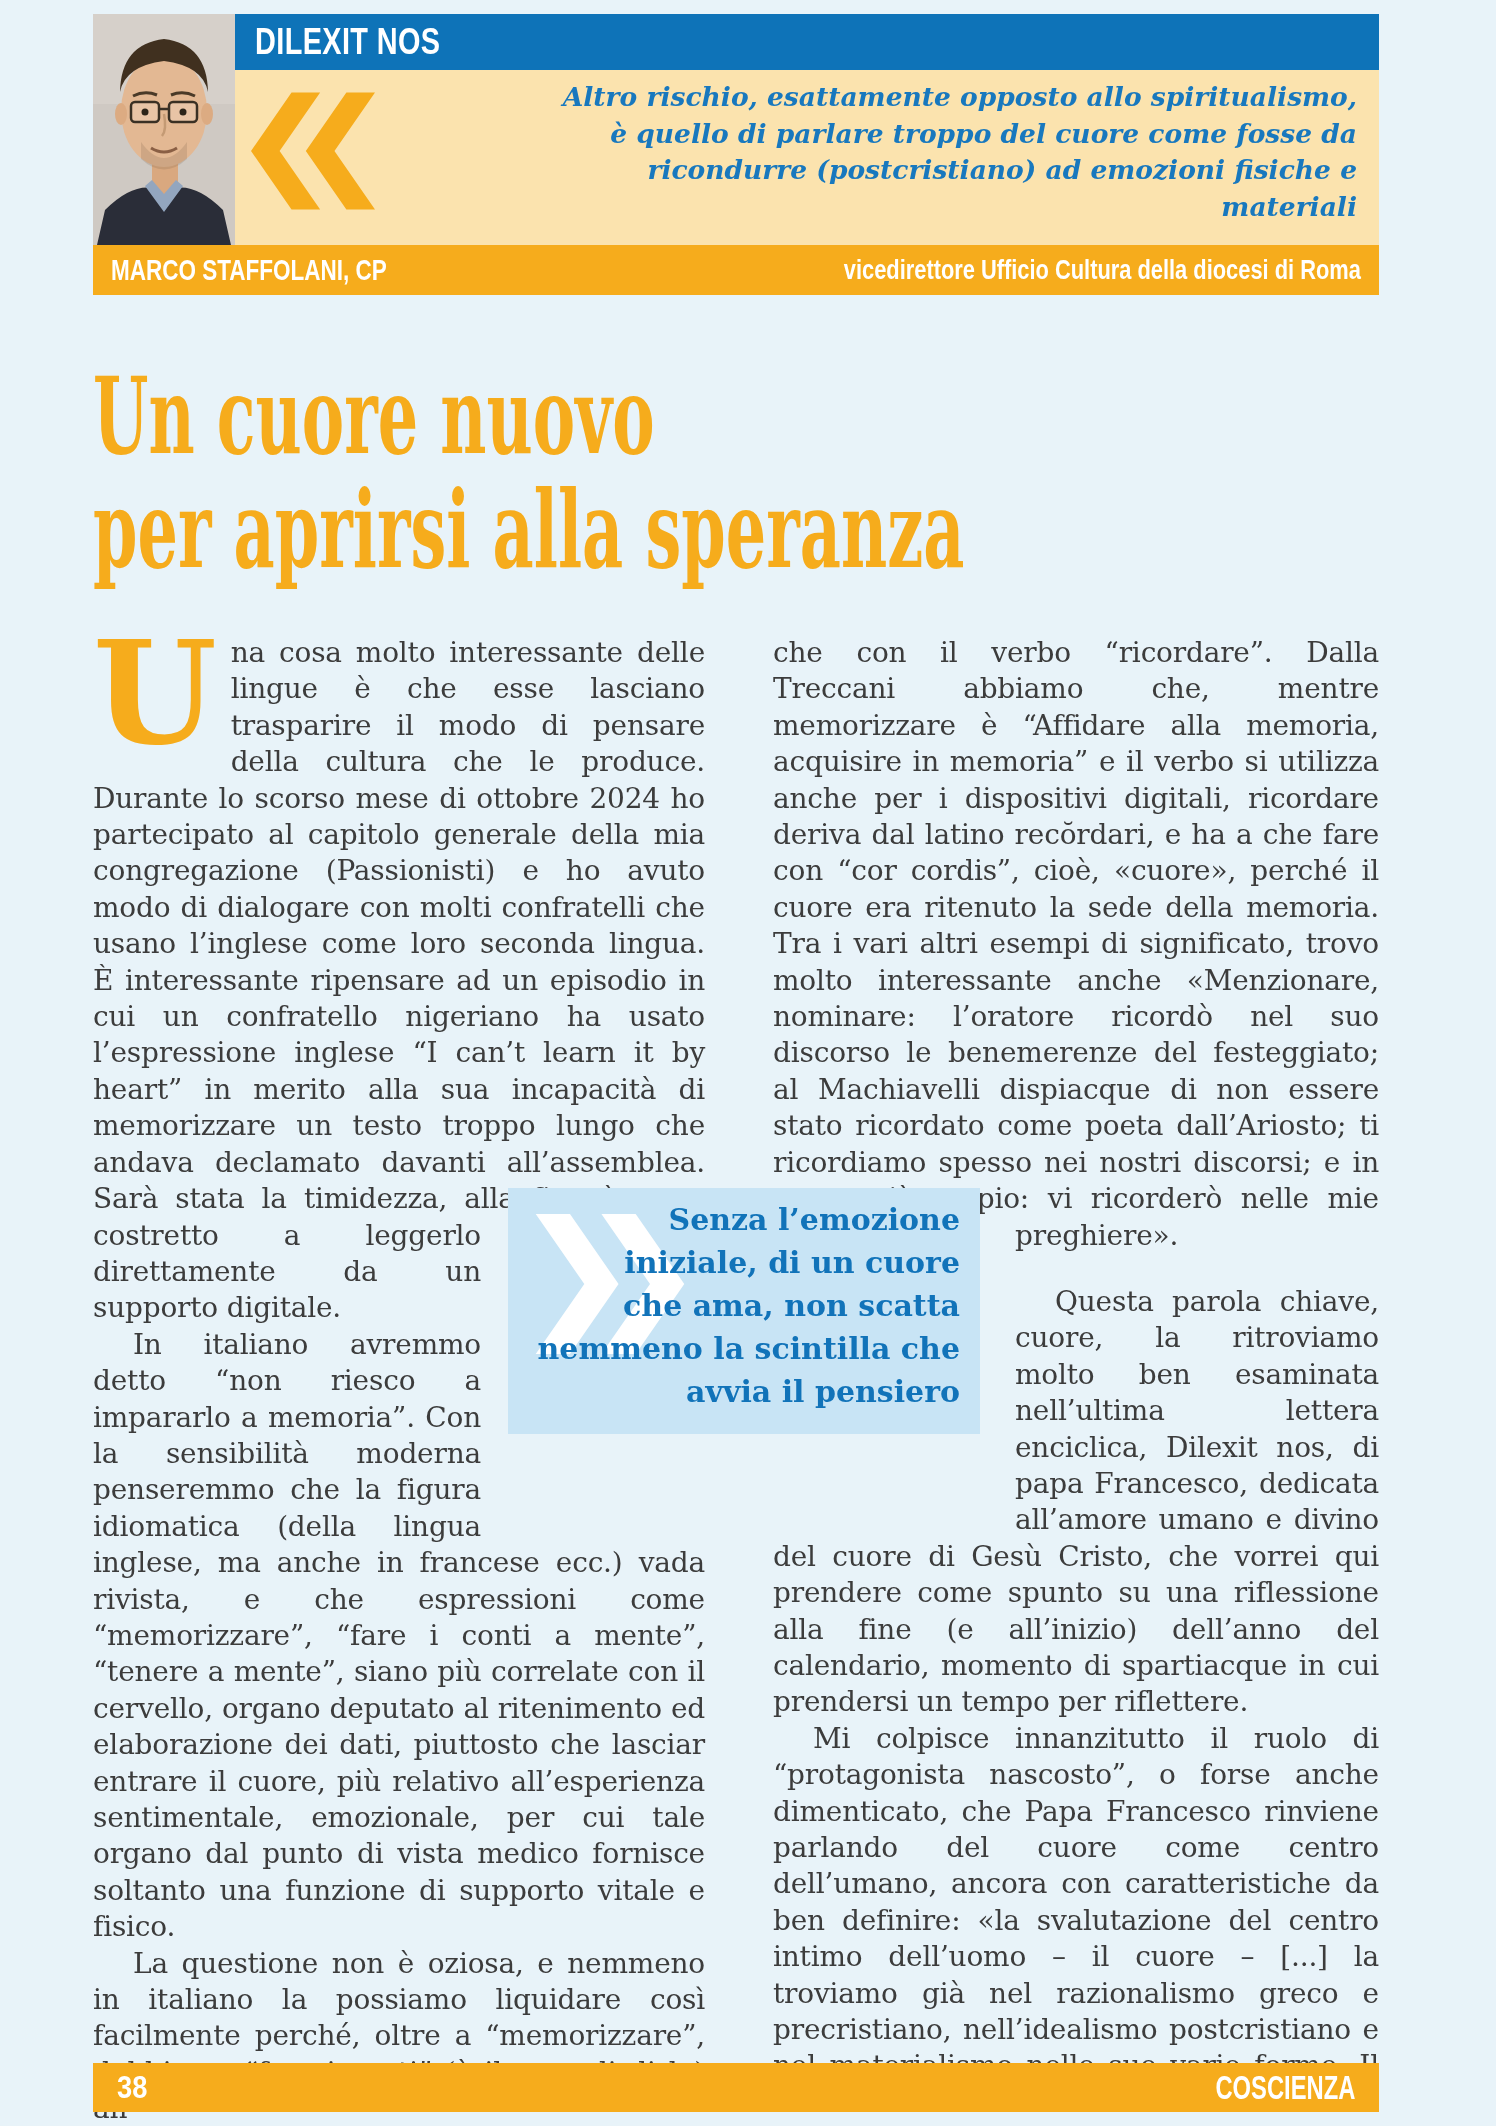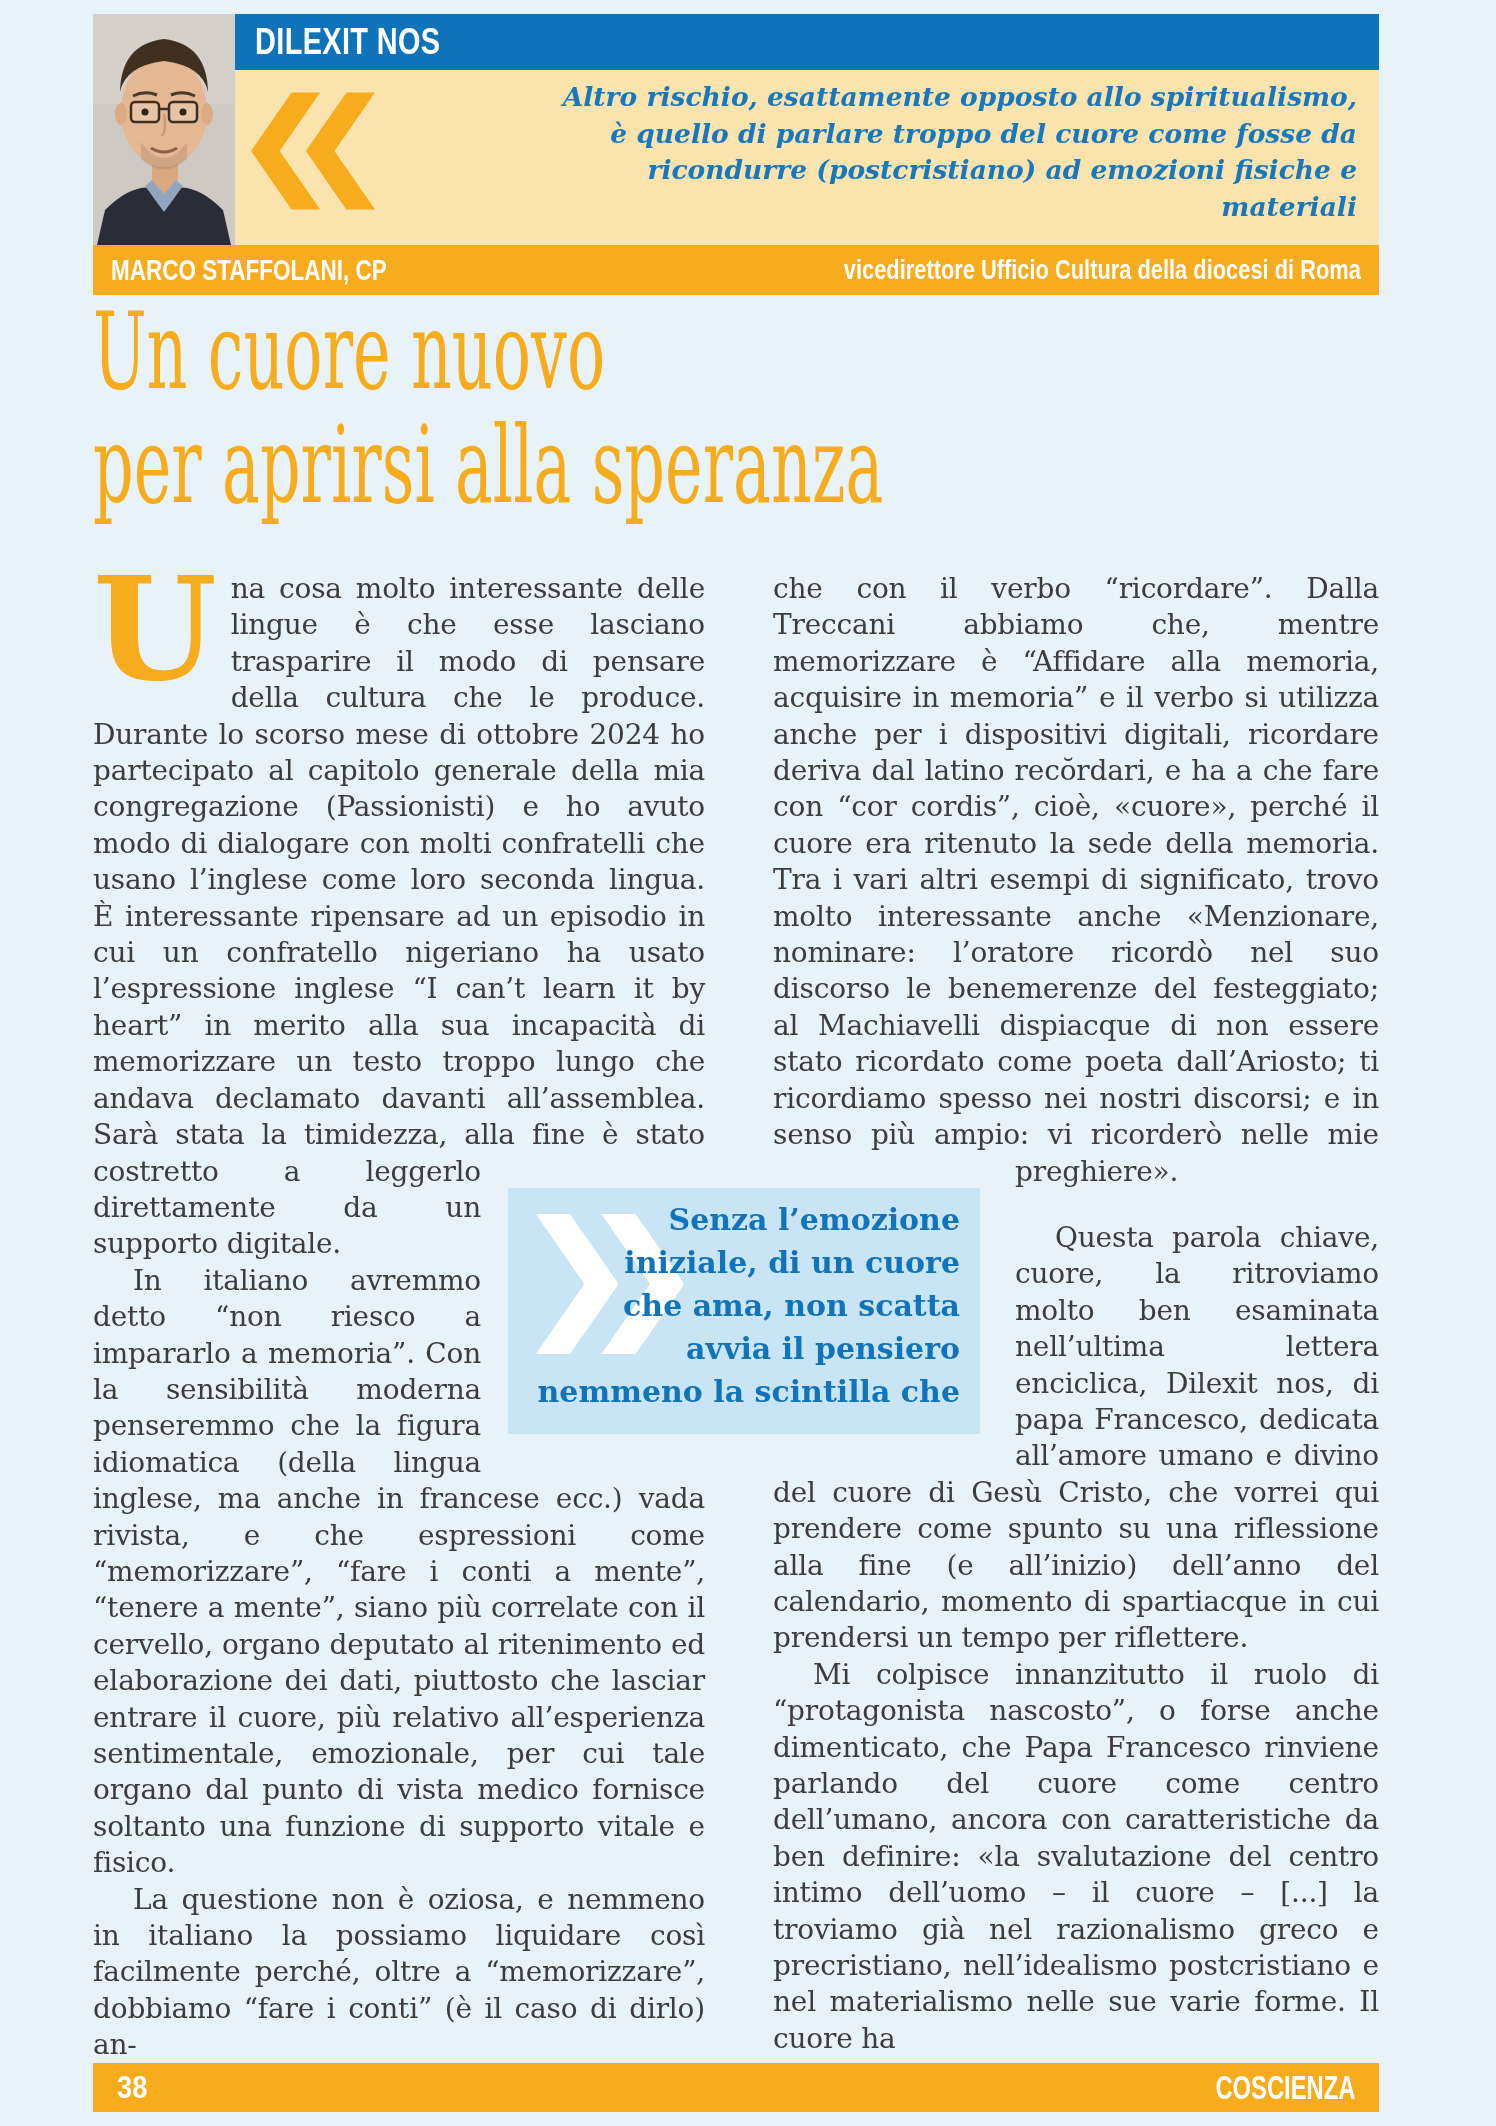--- a/index.html
+++ b/index.html
@@ -40,21 +40,21 @@
   .author-bar .an{
     font-weight:bold; font-size:30px; display:inline-block;
     transform:scaleX(.75); transform-origin:left center; white-space:nowrap;
   }
   .author-bar .ar{
     font-weight:bold; font-size:28px; display:inline-block;
     transform:scaleX(.78); transform-origin:right center; white-space:nowrap;
   }
 
   
-  .title-block{ color:#f6ac1c; font-weight:normal; }
+  .title-block{ margin-top:64px; color:#f6ac1c; font-weight:bold; }
   .title-line{
     font-size:106px; line-height:114px; white-space:nowrap;
     transform:scaleX(.60); transform-origin:left center;
   }
 
   
   .columns{ margin-top:48px; display:flex; gap:68px; }
   .col{ font-size:28px; line-height:36.4px; text-align:justify;
         letter-spacing:-0.2px; hyphens:auto; -webkit-hyphens:auto; }
   .col-left{ width:612px; }
@@ -172,22 +172,22 @@
     <span class="pq-icon">
       <svg width="152" height="140" viewBox="0 0 104 98">
         <polygon points="0,0 24,0 58,49 24,98 0,98 34,49" fill="#ffffff"></polygon>
         <polygon points="46,0 70,0 104,49 70,98 46,98 80,49" fill="#ffffff"></polygon>
       </svg>
     </span>
     <div class="pq-text">
       <div>Senza l’emozione</div>
       <div>iniziale, di un cuore</div>
       <div>che ama, non scatta</div>
+      <div>nemmeno la scintilla che</div>
       <div>avvia il pensiero</div>
-      <div>nemmeno la scintilla che</div>
     </div>
   </div>
 
   <div class="footer-bar">
     <span class="pn">38</span>
     <span class="mg">COSCIENZA</span>
   </div>
 </div>
 
 </body></html>

